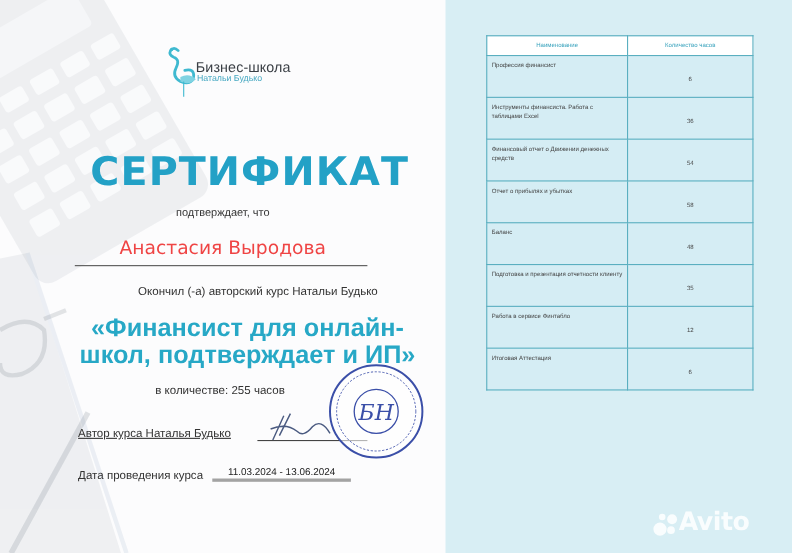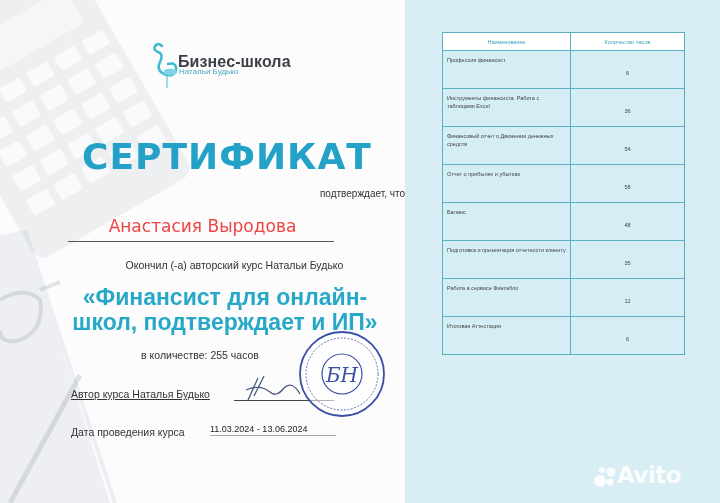--- a/index.html
+++ b/index.html
@@ -14,34 +14,34 @@
     }
     .right {
       position: absolute; left: 405px; top: 0; width: 315px; height: 503px;
       background: #d8eef4;
     }
     
     .bg-art { position: absolute; left: 0; top: 0; width: 405px; height: 503px; }
 
     .logo { position: absolute; left: 150px; top: 40px; width: 130px; height: 50px; }
     .logo-title {
-      position: absolute; left: 178px; top: 53px; font-size: 16px; font-weight: bold; color: #3a3f45;
+      position: absolute; left: 178px; top: 53px; font-size: 13px; font-weight: normal; color: #3a3f45;
       letter-spacing: 0.1px;
     }
     .logo-sub {
       position: absolute; left: 179px; top: 67px; font-size: 8px; color: #48a9c2;
     }
     .cert-title {
       position: absolute; left: 0; width: 454px; top: 136px; text-align: center;
       font-size: 36px; font-weight: bold; color: #23a1c6; letter-spacing: 1px;
       font-family: "DejaVu Sans", sans-serif;
       transform: scaleX(1.0);
     }
     .confirms {
-      position: absolute; left: 0; width: 405px; top: 188px; text-align: right;
+      position: absolute; left: 0; width: 405px; top: 188px; text-align: center;
       font-size: 10px; color: #333;
     }
     .name {
       position: absolute; left: 70px; width: 265px; top: 216px; text-align: center;
       font-size: 17px; color: #ef4444; font-family: "DejaVu Sans", sans-serif;
     }
     .name-line { position: absolute; left: 68px; top: 241px; width: 266px; height: 1px; background: #555; }
     .completed {
       position: absolute; left: 0; width: 405px; top: 259px; text-align: center;
       font-size: 10.5px; color: #333; padding-left: 32px;
@@ -56,22 +56,22 @@
       font-size: 10.5px; color: #333; padding-left: 52px; box-sizing: border-box;
     }
     .author {
       position: absolute; left: 71px; top: 388px; font-size: 10.5px; color: #333; text-decoration: underline;
     }
     .author-line { position: absolute; left: 234px; top: 400px; width: 100px; height: 1px; background: #444; }
     .date-label {
       position: absolute; left: 71px; top: 426px; font-size: 10.5px; color: #333;
     }
     .date-value {
-      position: absolute; left: 210px; top: 424px; width: 126px; text-align: left;
-      font-size: 9px; color: #222; border-bottom: 1px solid #a3a3a3; padding-bottom: 1px;
+      position: absolute; left: 193px; top: 424px; width: 126px; text-align: center;
+      font-size: 9px; color: #222; border-bottom: 3px solid #a3a3a3; padding-bottom: 1px;
     }
     .signature { position: absolute; left: 240px; top: 372px; width: 70px; height: 34px; }
     .stamp { position: absolute; left: 298px; top: 330px; width: 88px; height: 88px; }
 
     
     .hours-table {
       position: absolute; left: 442px; top: 32px; width: 243px;
       border-collapse: collapse; font-size: 5.5px; color: #444;
     }
     .hours-table th, .hours-table td {

